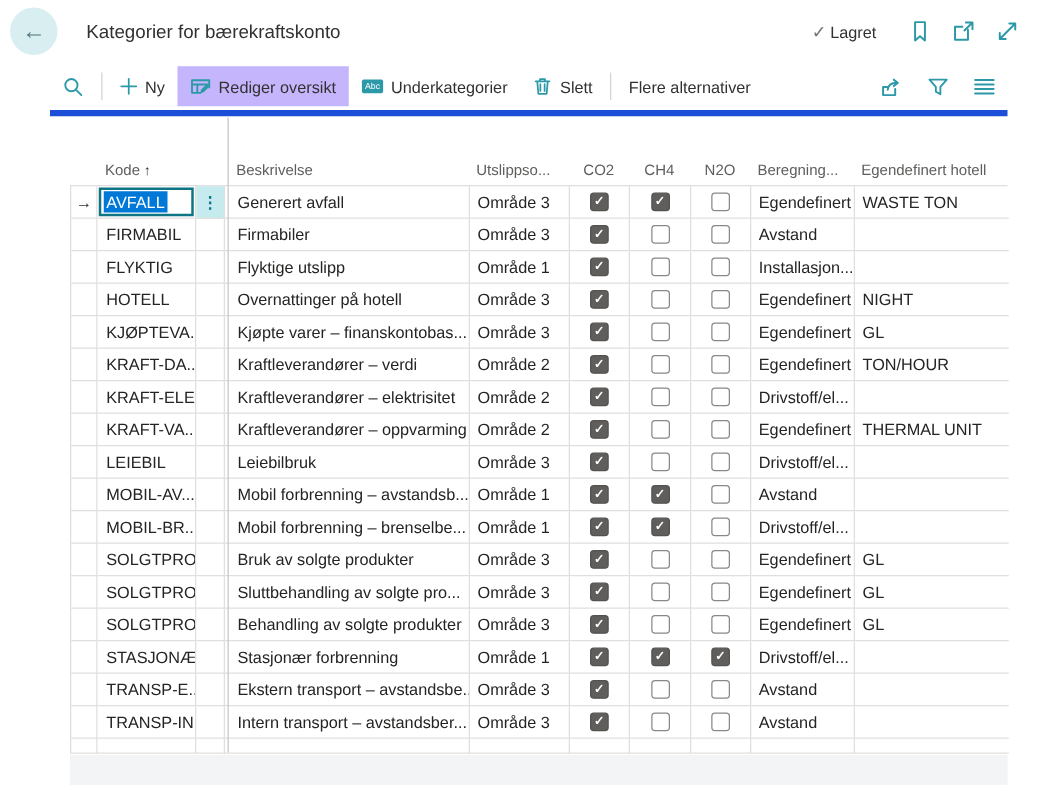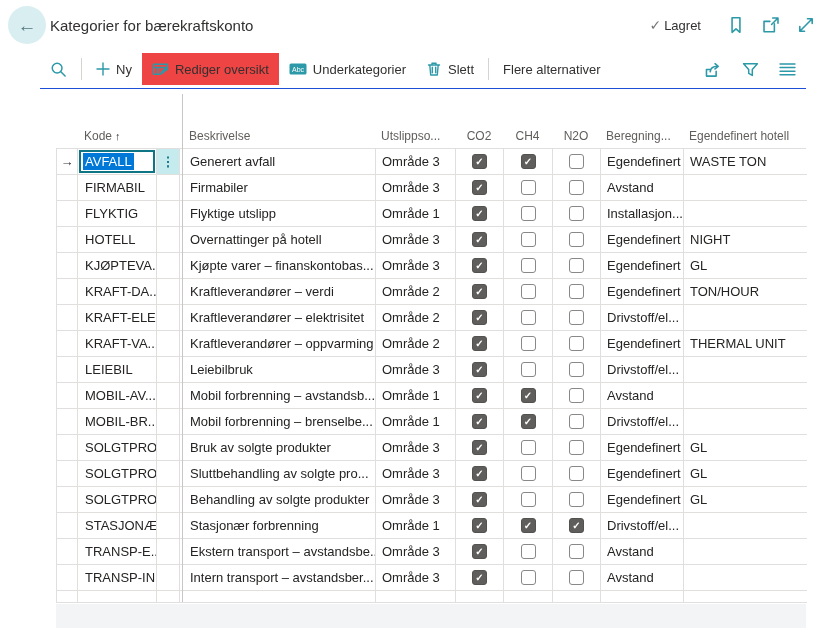--- a/index.html
+++ b/index.html
@@ -4,33 +4,33 @@
 <style>
   html,body{margin:0;padding:0;background:#fff;}
   #app{position:relative;width:839px;height:628px;background:#fff;overflow:hidden;
        font-family:"Liberation Sans",sans-serif;color:#252423;}
 
   
   .tophdr{position:absolute;top:0;left:0;width:839px;height:50px;display:flex;align-items:center;}
   .backbtn{width:38px;height:38px;border-radius:50%;background:#d9eef1;margin-left:8px;
            display:flex;align-items:center;justify-content:center;cursor:pointer;border:none;}
   .backbtn span{font-size:19px;color:#50787e;line-height:1;}
-  .pgtitle{margin-left:4px;font-size:15px;color:#323130;}
+  .pgtitle{margin-left:23px;font-size:15px;color:#323130;}
   .spacer{flex:1;}
   .saved{display:flex;align-items:center;font-size:13px;color:#323130;margin-right:26px;}
   .saved .chk{color:#767674;font-size:14px;margin-right:3px;}
   .hdricons{display:flex;align-items:center;gap:17px;margin-right:24px;}
   .icobtn{background:none;border:none;padding:0;cursor:pointer;display:flex;align-items:center;}
 
   
   .toolbar{position:absolute;left:40px;top:50px;width:766px;height:38px;display:flex;
-           align-items:center;border-bottom:1px solid #1d4ed8;font-size:13px;}
+           align-items:center;border-bottom:5px solid #1d4ed8;font-size:13px;}
   .tbtn{display:flex;align-items:center;gap:6px;background:none;border:none;height:32px;
         padding:0 10px;font-size:13px;color:#323130;cursor:pointer;font-family:inherit;white-space:nowrap;}
-  .tbtn.active{background:#ef4444;}
+  .tbtn.active{background:#c4b5fd;}
   .tdiv{width:1px;height:22px;background:#d6d4d2;margin:0 4px;}
 
   
   .gridwrap{position:absolute;left:56px;top:125px;width:750px;}
   .ghead,.grow{display:grid;grid-template-columns:21px 79px 23px 196px 80px 48px 49px 48px 83px 123px;}
   .ghead{height:23px;font-size:12px;color:#605e5c;}
   .ghead .hc{line-height:23px;white-space:nowrap;overflow:hidden;}
   .ghead .ctr{text-align:center;}
   .sort{color:#323130;margin-left:3px;font-size:11px;}
   .gbody{border-left:1px solid #e1dfdd;border-top:1px solid #e1dfdd;}

